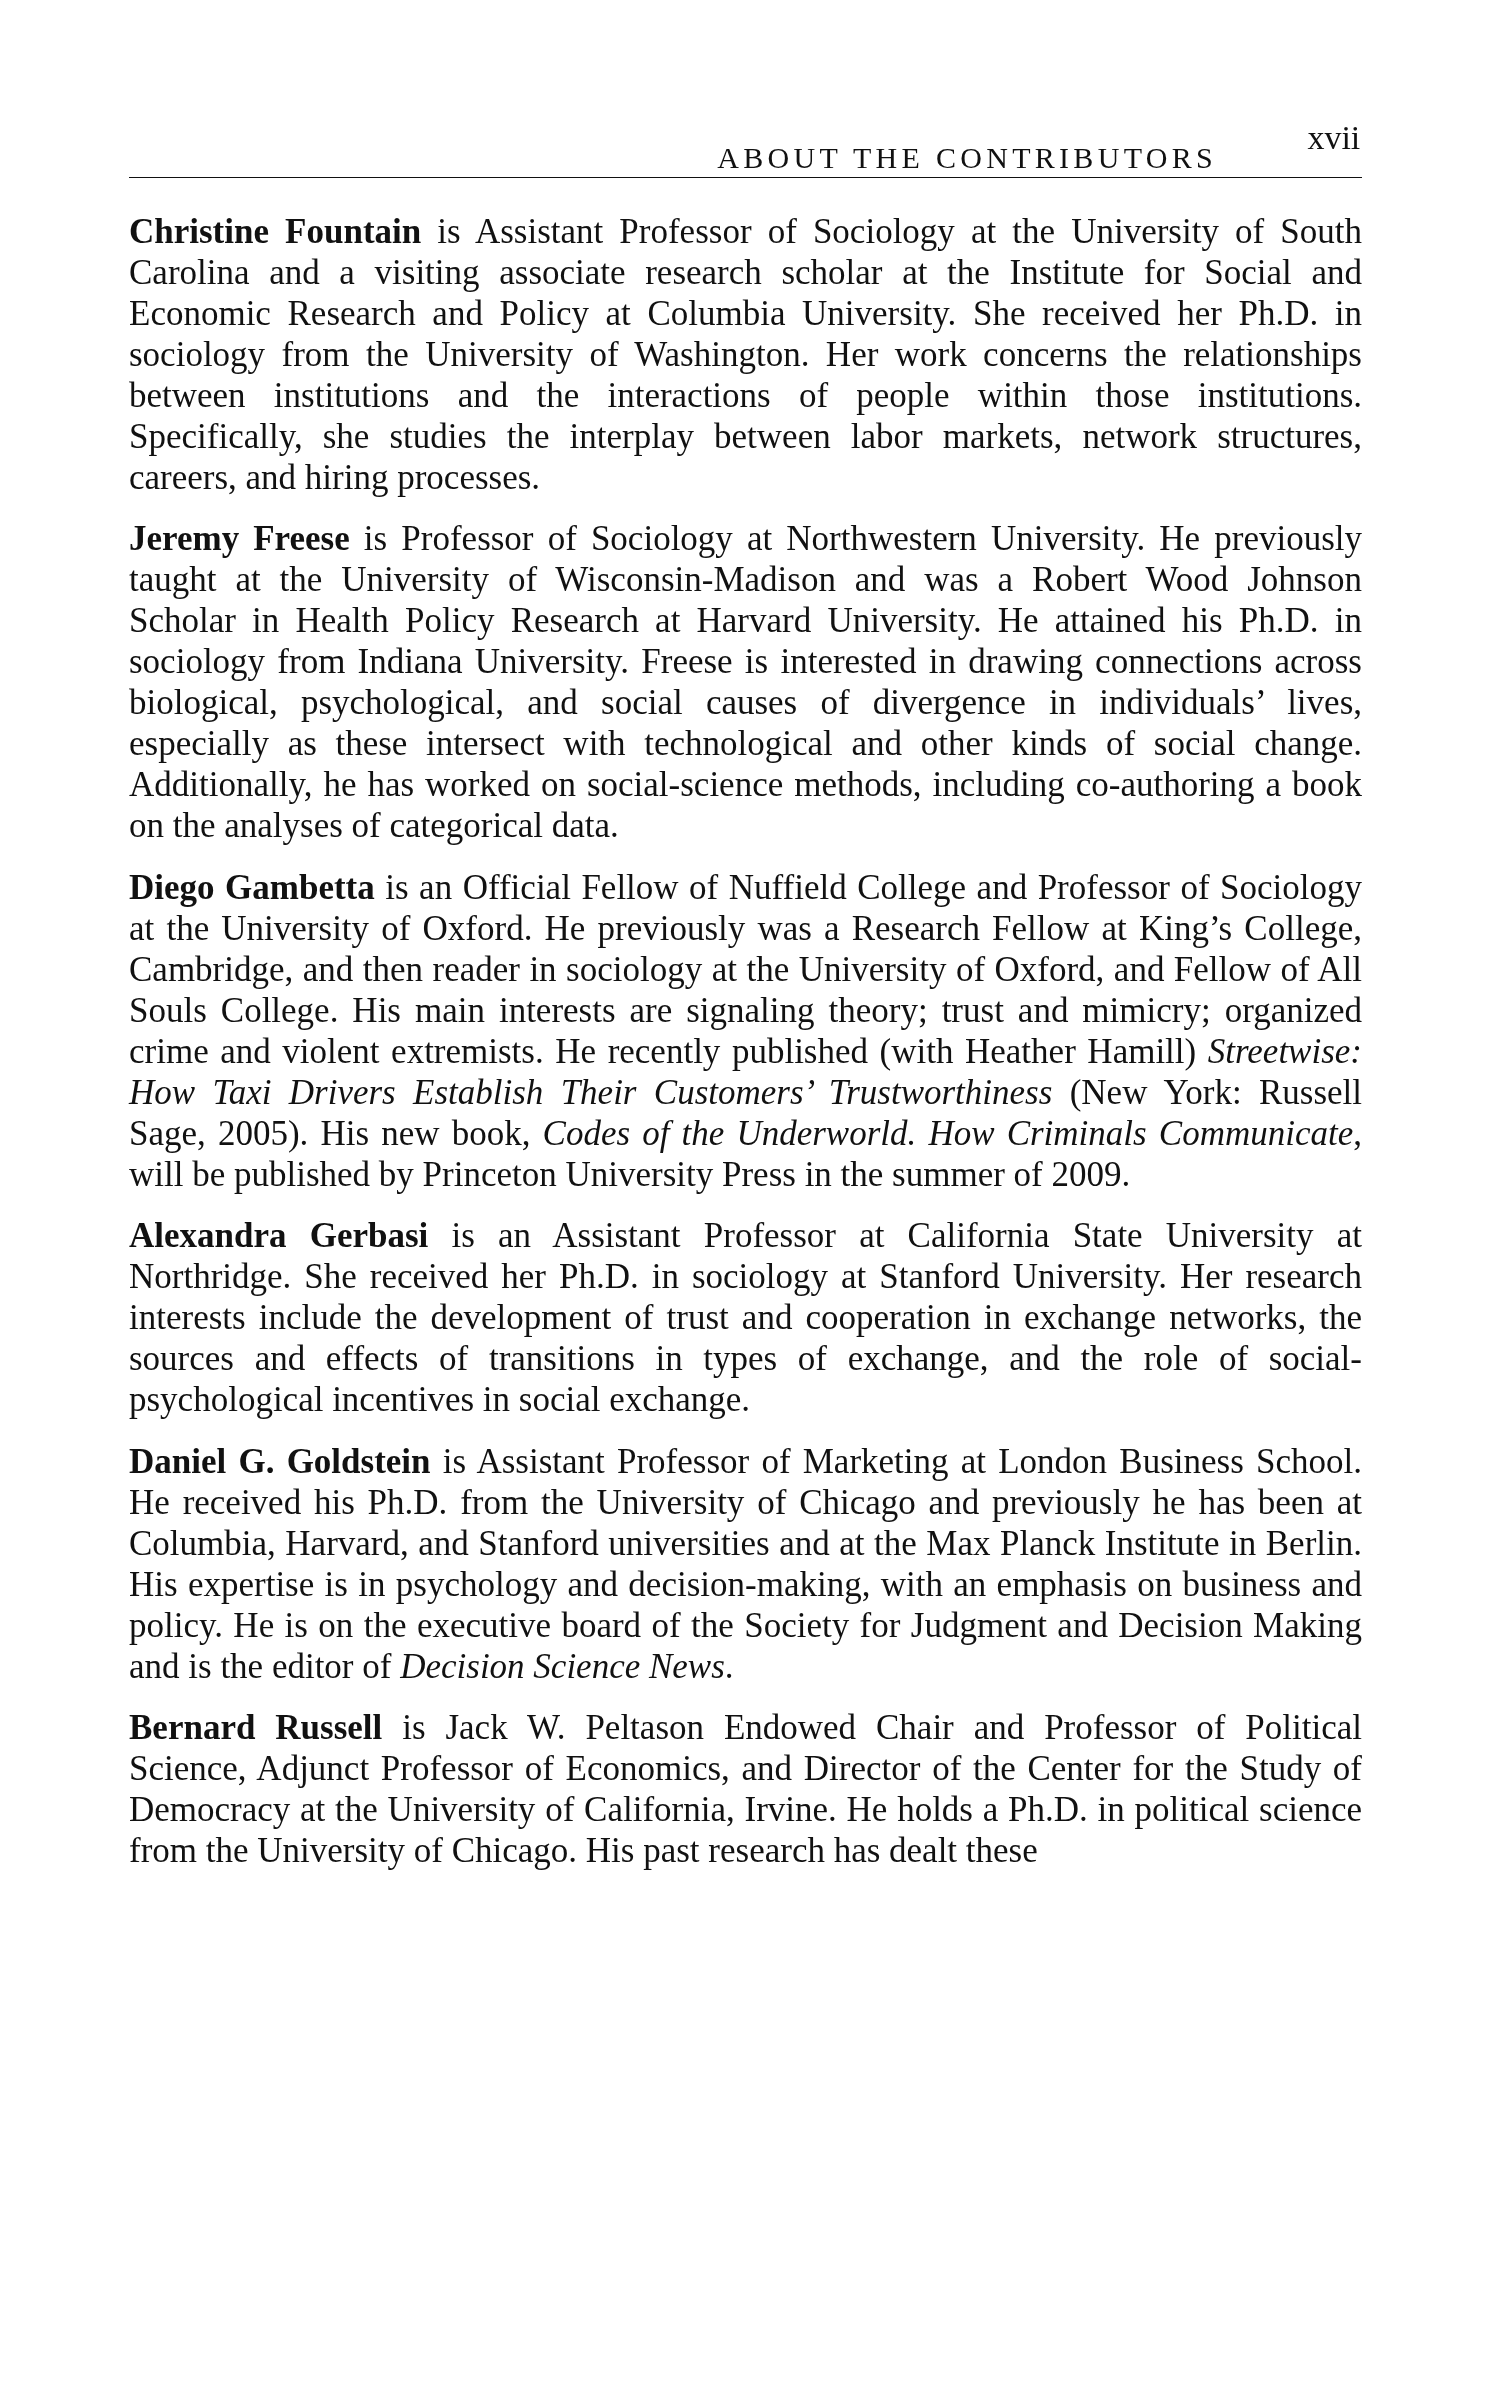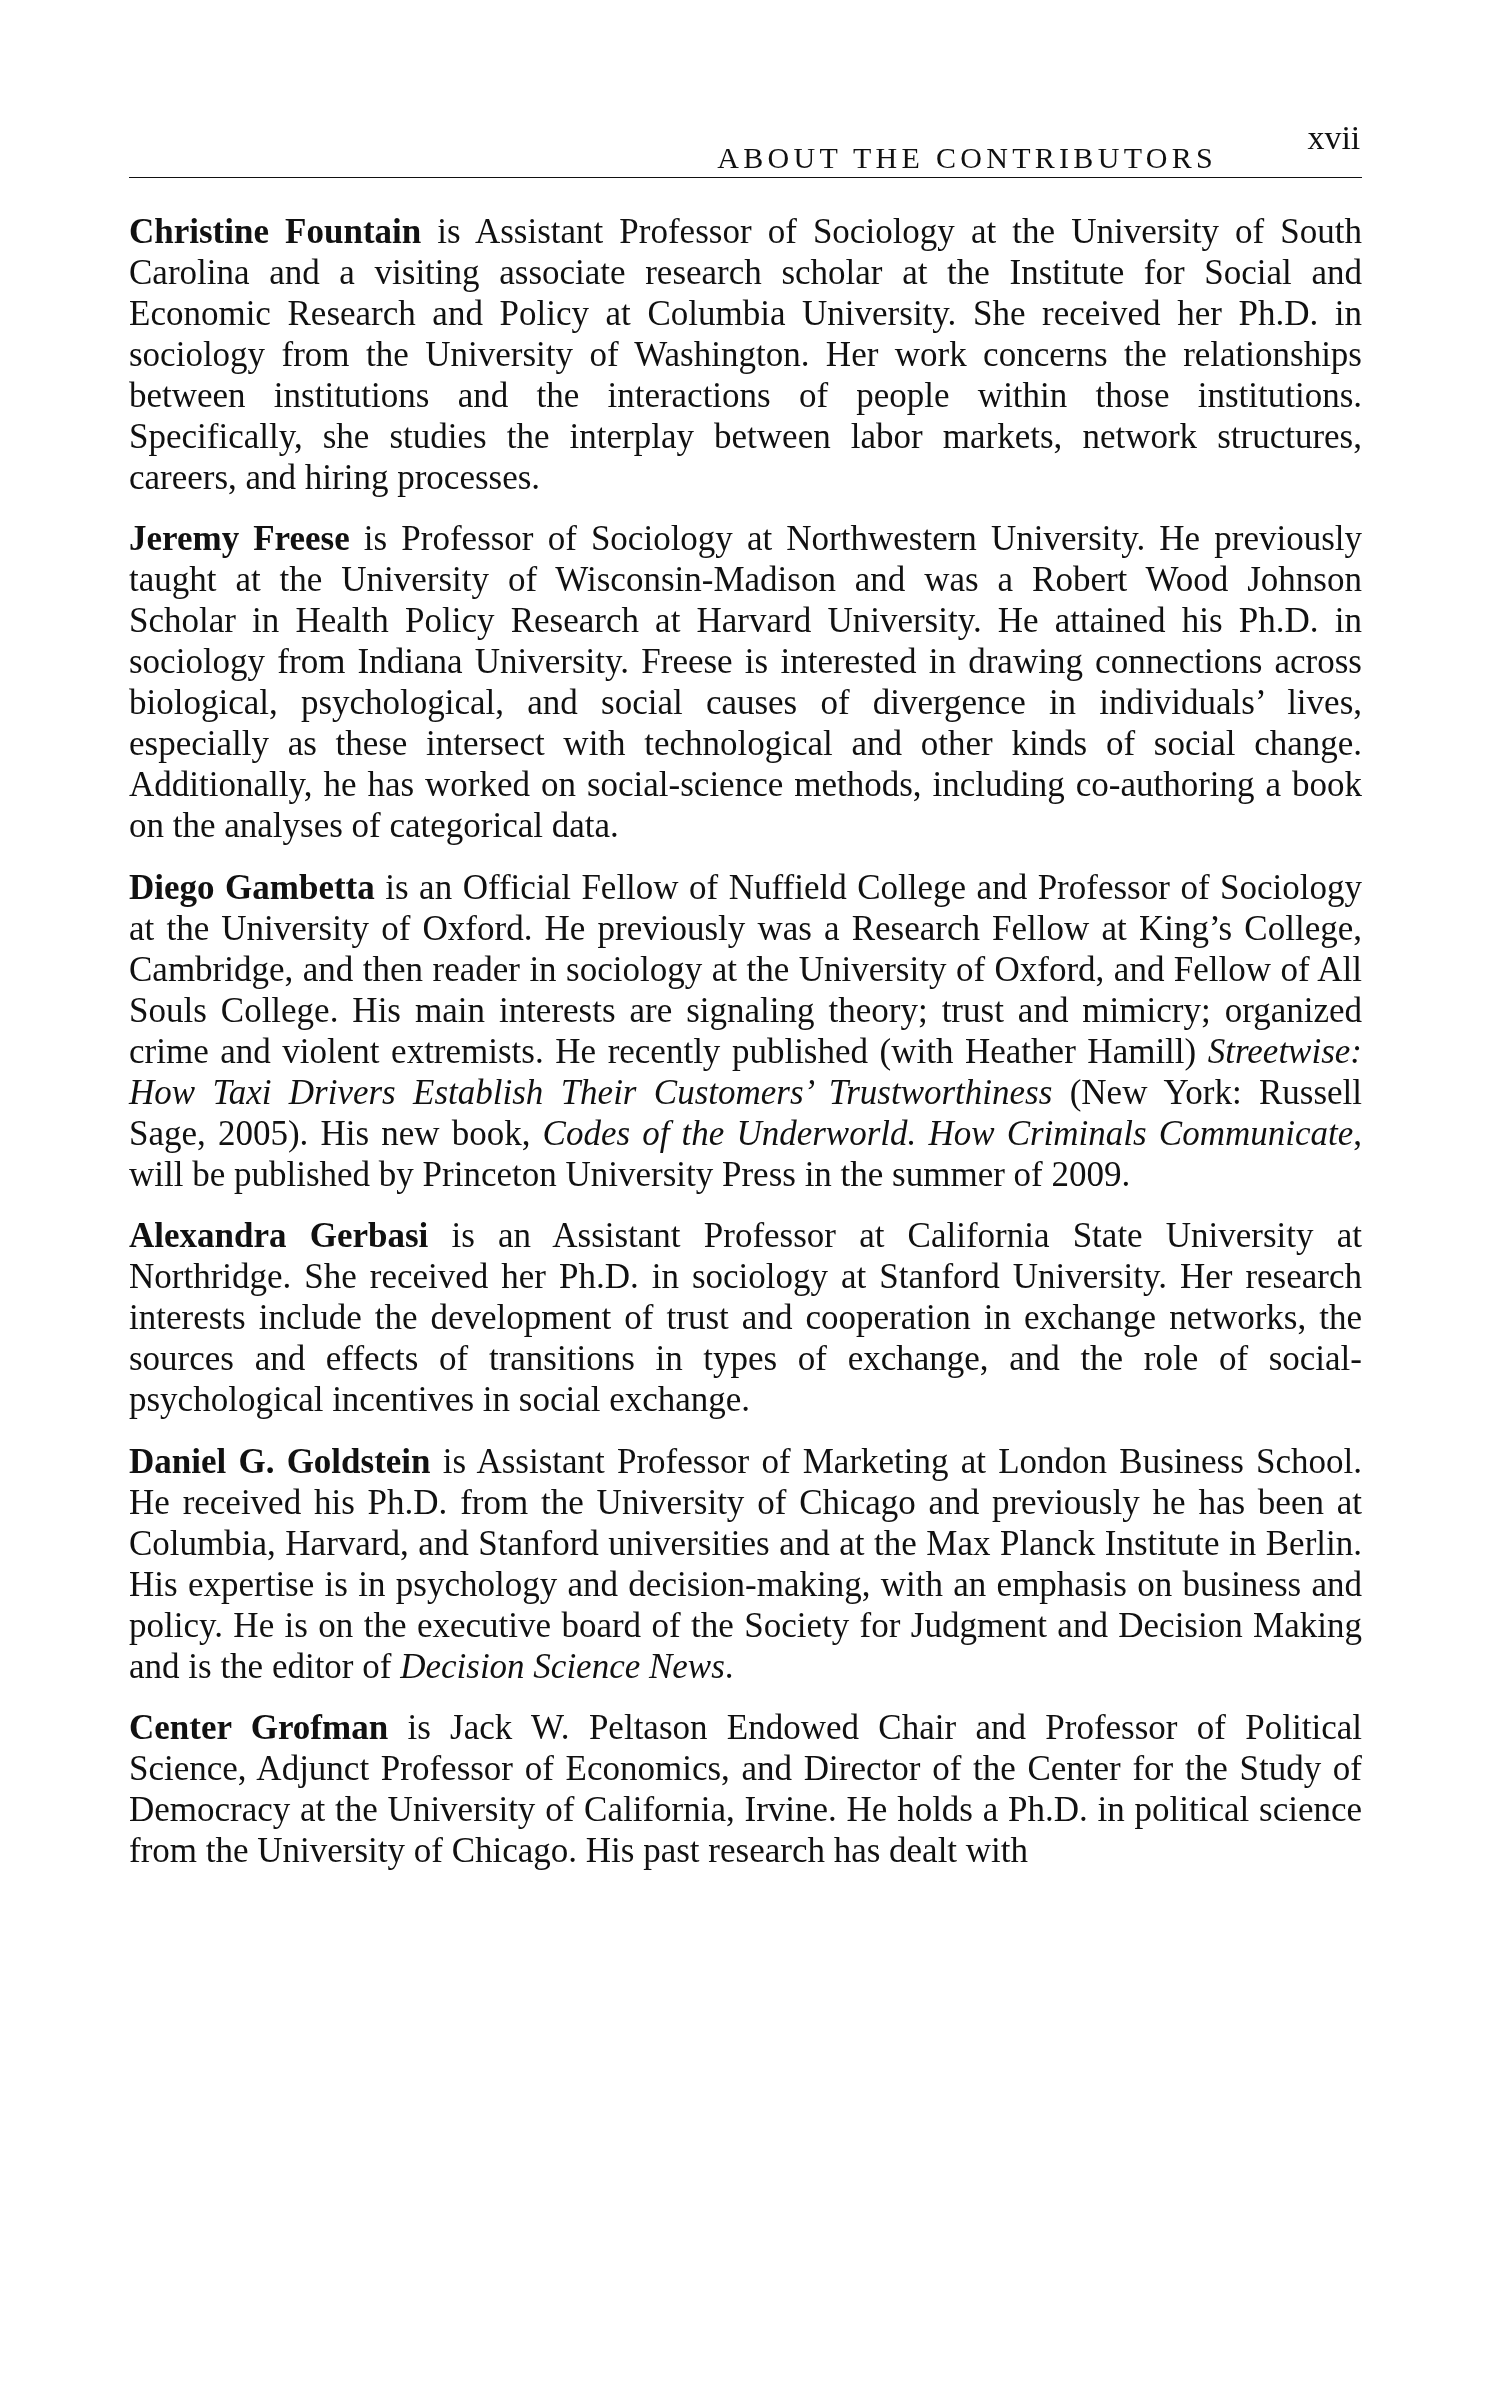--- a/index.html
+++ b/index.html
@@ -79,17 +79,17 @@
     <p class="entry"><span class="name">Christine Fountain</span><span> is Assistant Professor of Sociology at the University of South Carolina and a visiting associate research scholar at the Institute for Social and Economic Research and Policy at Columbia University. She received her Ph.D. in sociology from the University of Washington. Her work concerns the relation­ships between institutions and the interactions of people within those institutions. Specifically, she studies the interplay between labor markets, network structures, careers, and hiring processes.</span></p>
 
     <p class="entry"><span class="name">Jeremy Freese</span><span> is Professor of Sociology at Northwestern University. He previously taught at the University of Wisconsin-Madison and was a Robert Wood Johnson Scholar in Health Policy Research at Harvard University. He attained his Ph.D. in sociology from Indiana University. Freese is interested in drawing connections across biological, psychological, and social causes of divergence in individuals’ lives, especially as these intersect with technological and other kinds of social change. Additionally, he has worked on social-science methods, including co-authoring a book on the analyses of categorical data.</span></p>
 
     <p class="entry"><span class="name">Diego Gambetta</span><span> is an Official Fellow of Nuffield College and Professor of Soci­ology at the University of Oxford. He previously was a Research Fellow at King’s College, Cambridge, and then reader in sociology at the University of Oxford, and Fellow of All Souls College. His main interests are signaling theory; trust and mimicry; organized crime and violent extremists. He recently published (with Heather Hamill) </span><em>Streetwise: How Taxi Drivers Establish Their Customers’ Trustwor­thiness</em><span> (New York: Russell Sage, 2005). His new book, </span><em>Codes of the Underworld. How Criminals Communicate</em><span>, will be published by Princeton University Press in the summer of 2009.</span></p>
 
     <p class="entry"><span class="name">Alexandra Gerbasi</span><span> is an Assistant Professor at California State University at Northridge. She received her Ph.D. in sociology at Stanford University. Her research interests include the development of trust and cooperation in exchange networks, the sources and effects of transitions in types of exchange, and the role of social-psychological incentives in social exchange.</span></p>
 
     <p class="entry"><span class="name">Daniel G. Goldstein</span><span> is Assistant Professor of Marketing at London Business School. He received his Ph.D. from the University of Chicago and previously he has been at Columbia, Harvard, and Stanford universities and at the Max Planck Institute in Berlin. His expertise is in psychology and decision-making, with an emphasis on business and policy. He is on the executive board of the Society for Judgment and Decision Making and is the editor of </span><em>Decision Science News</em><span>.</span></p>
 
-    <p class="entry"><span class="name">Center Grofman</span><span> is Jack W. Peltason Endowed Chair and Professor of Politi­cal Science, Adjunct Professor of Economics, and Director of the Center for the Study of Democracy at the University of California, Irvine. He holds a Ph.D. in political science from the University of Chicago. His past research has dealt with</span></p>
+    <p class="entry"><span class="name">Bernard Russell</span><span> is Jack W. Peltason Endowed Chair and Professor of Politi­cal Science, Adjunct Professor of Economics, and Director of the Center for the Study of Democracy at the University of California, Irvine. He holds a Ph.D. in political science from the University of Chicago. His past research has dealt these</span></p>
 
   </div>
 </div>
 
 
 </body></html>

